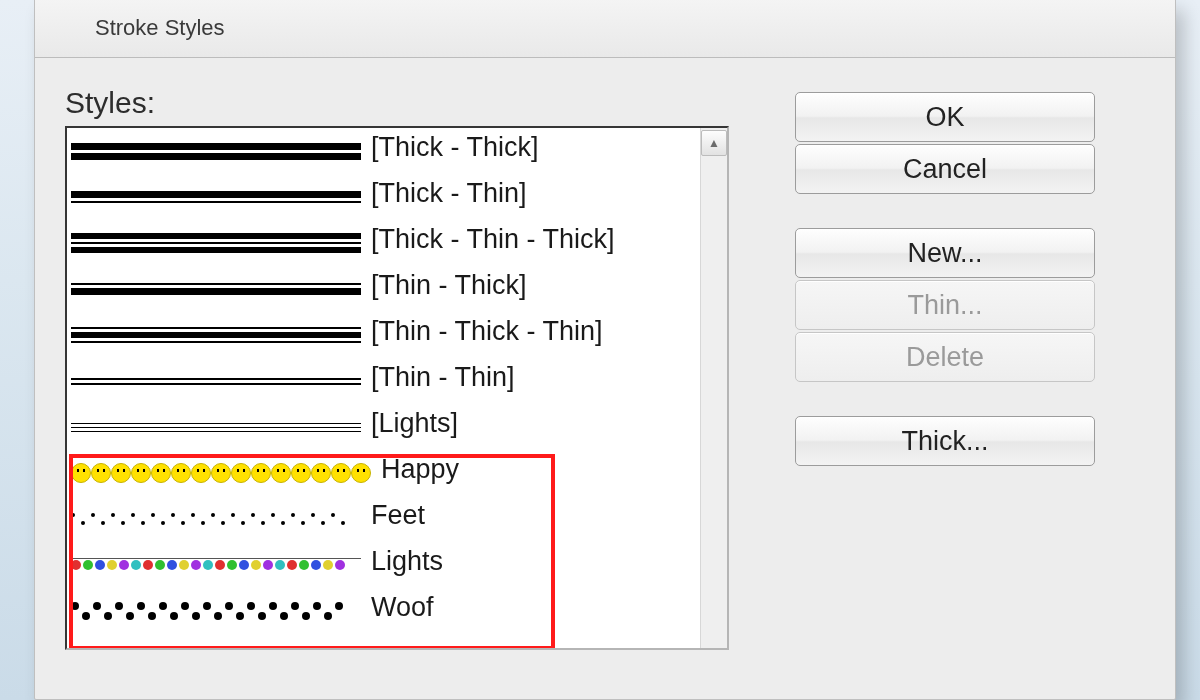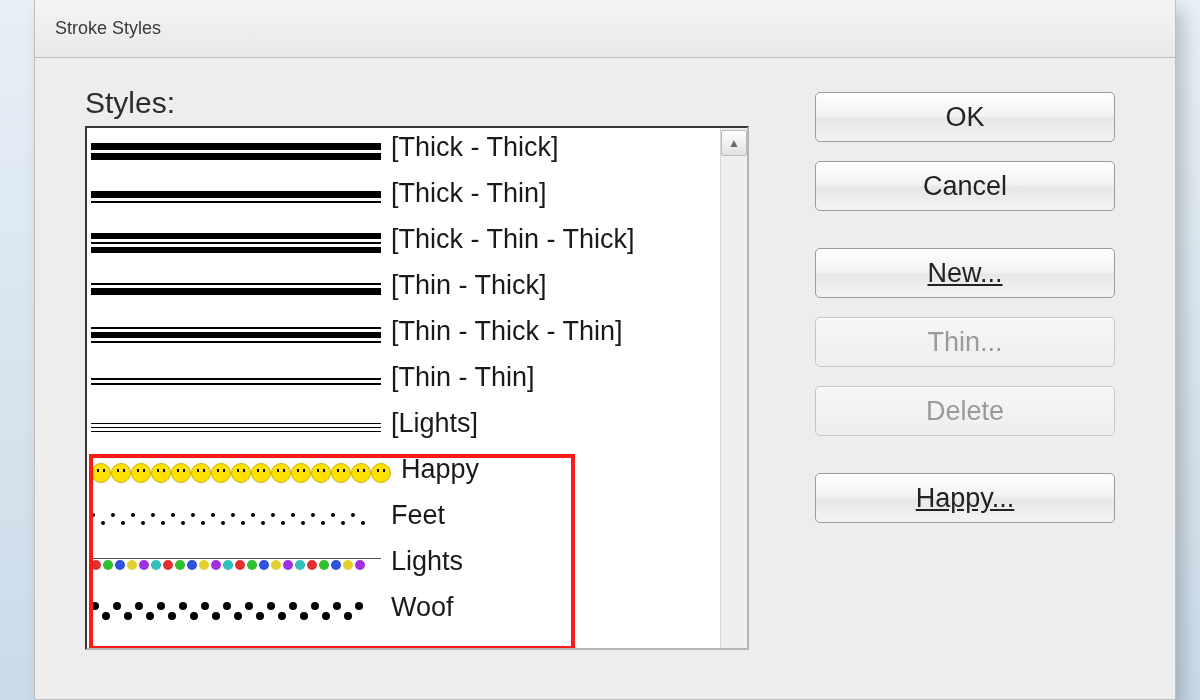--- a/index.html
+++ b/index.html
@@ -32,35 +32,36 @@
   .titlebar {
     height: 58px;
     border-bottom: 1px solid #bcbcbc;
     display: flex;
     align-items: center;
     padding-left: 20px;
     background: linear-gradient(#f4f4f4, #e9e9e9);
   }
   .titlebar span {
     color: #3a3a3a;
-    font-size: 18px;
+    font-size: 22px;
+    margin-left: 40px;
   }
   .dialog-body {
     display: flex;
-    padding: 28px 20px 0 50px;
+    padding: 28px 20px 0 30px;
     gap: 50px;
   }
   .left-col {
     flex: 0 0 680px;
   }
   .right-col {
     flex: 0 0 300px;
     display: flex;
     flex-direction: column;
-    gap: 19px;
+    gap: 2px;
     padding-top: 6px;
   }
   .styles-label {
     font-size: 30px;
     color: #2d2d2d;
     margin-bottom: 6px;
   }
   .listbox {
     width: 660px;
     height: 520px;
@@ -183,21 +184,21 @@
     font-size: 27px;
     color: #222;
     display:flex; align-items:center; justify-content:center;
     box-shadow: 0 1px 0 #fff inset;
   }
   .btn[data-disabled="true"]{
     color:#9a9a9a;
     border-color:#c6c6c6;
     background: linear-gradient(#f6f6f6,#eeeeee);
   }
-  .gap-big { margin-top: 18px; text-decoration: underline; }
+  .gap-big { margin-top: 32px; }
 </style>
 </head>
 <body>
 
 <div class="workarea">
   <div class="dialog">
 
     <div class="titlebar">
       <span>Stroke Styles</span>
     </div>
@@ -392,18 +393,18 @@
           <div class="custom-box"></div>
         </div>
       </div>
 
       <div class="right-col">
         <div class="btn">OK</div>
         <div class="btn">Cancel</div>
         <div class="btn gap-big">New...</div>
         <div class="btn" data-disabled="true">Thin...</div>
         <div class="btn" data-disabled="true">Delete</div>
-        <div class="btn gap-big">Happy...</div>
+        <div class="btn gap-big">Thick...</div>
       </div>
     </div>
 
   </div>
 </div>
 
 </body></html>

